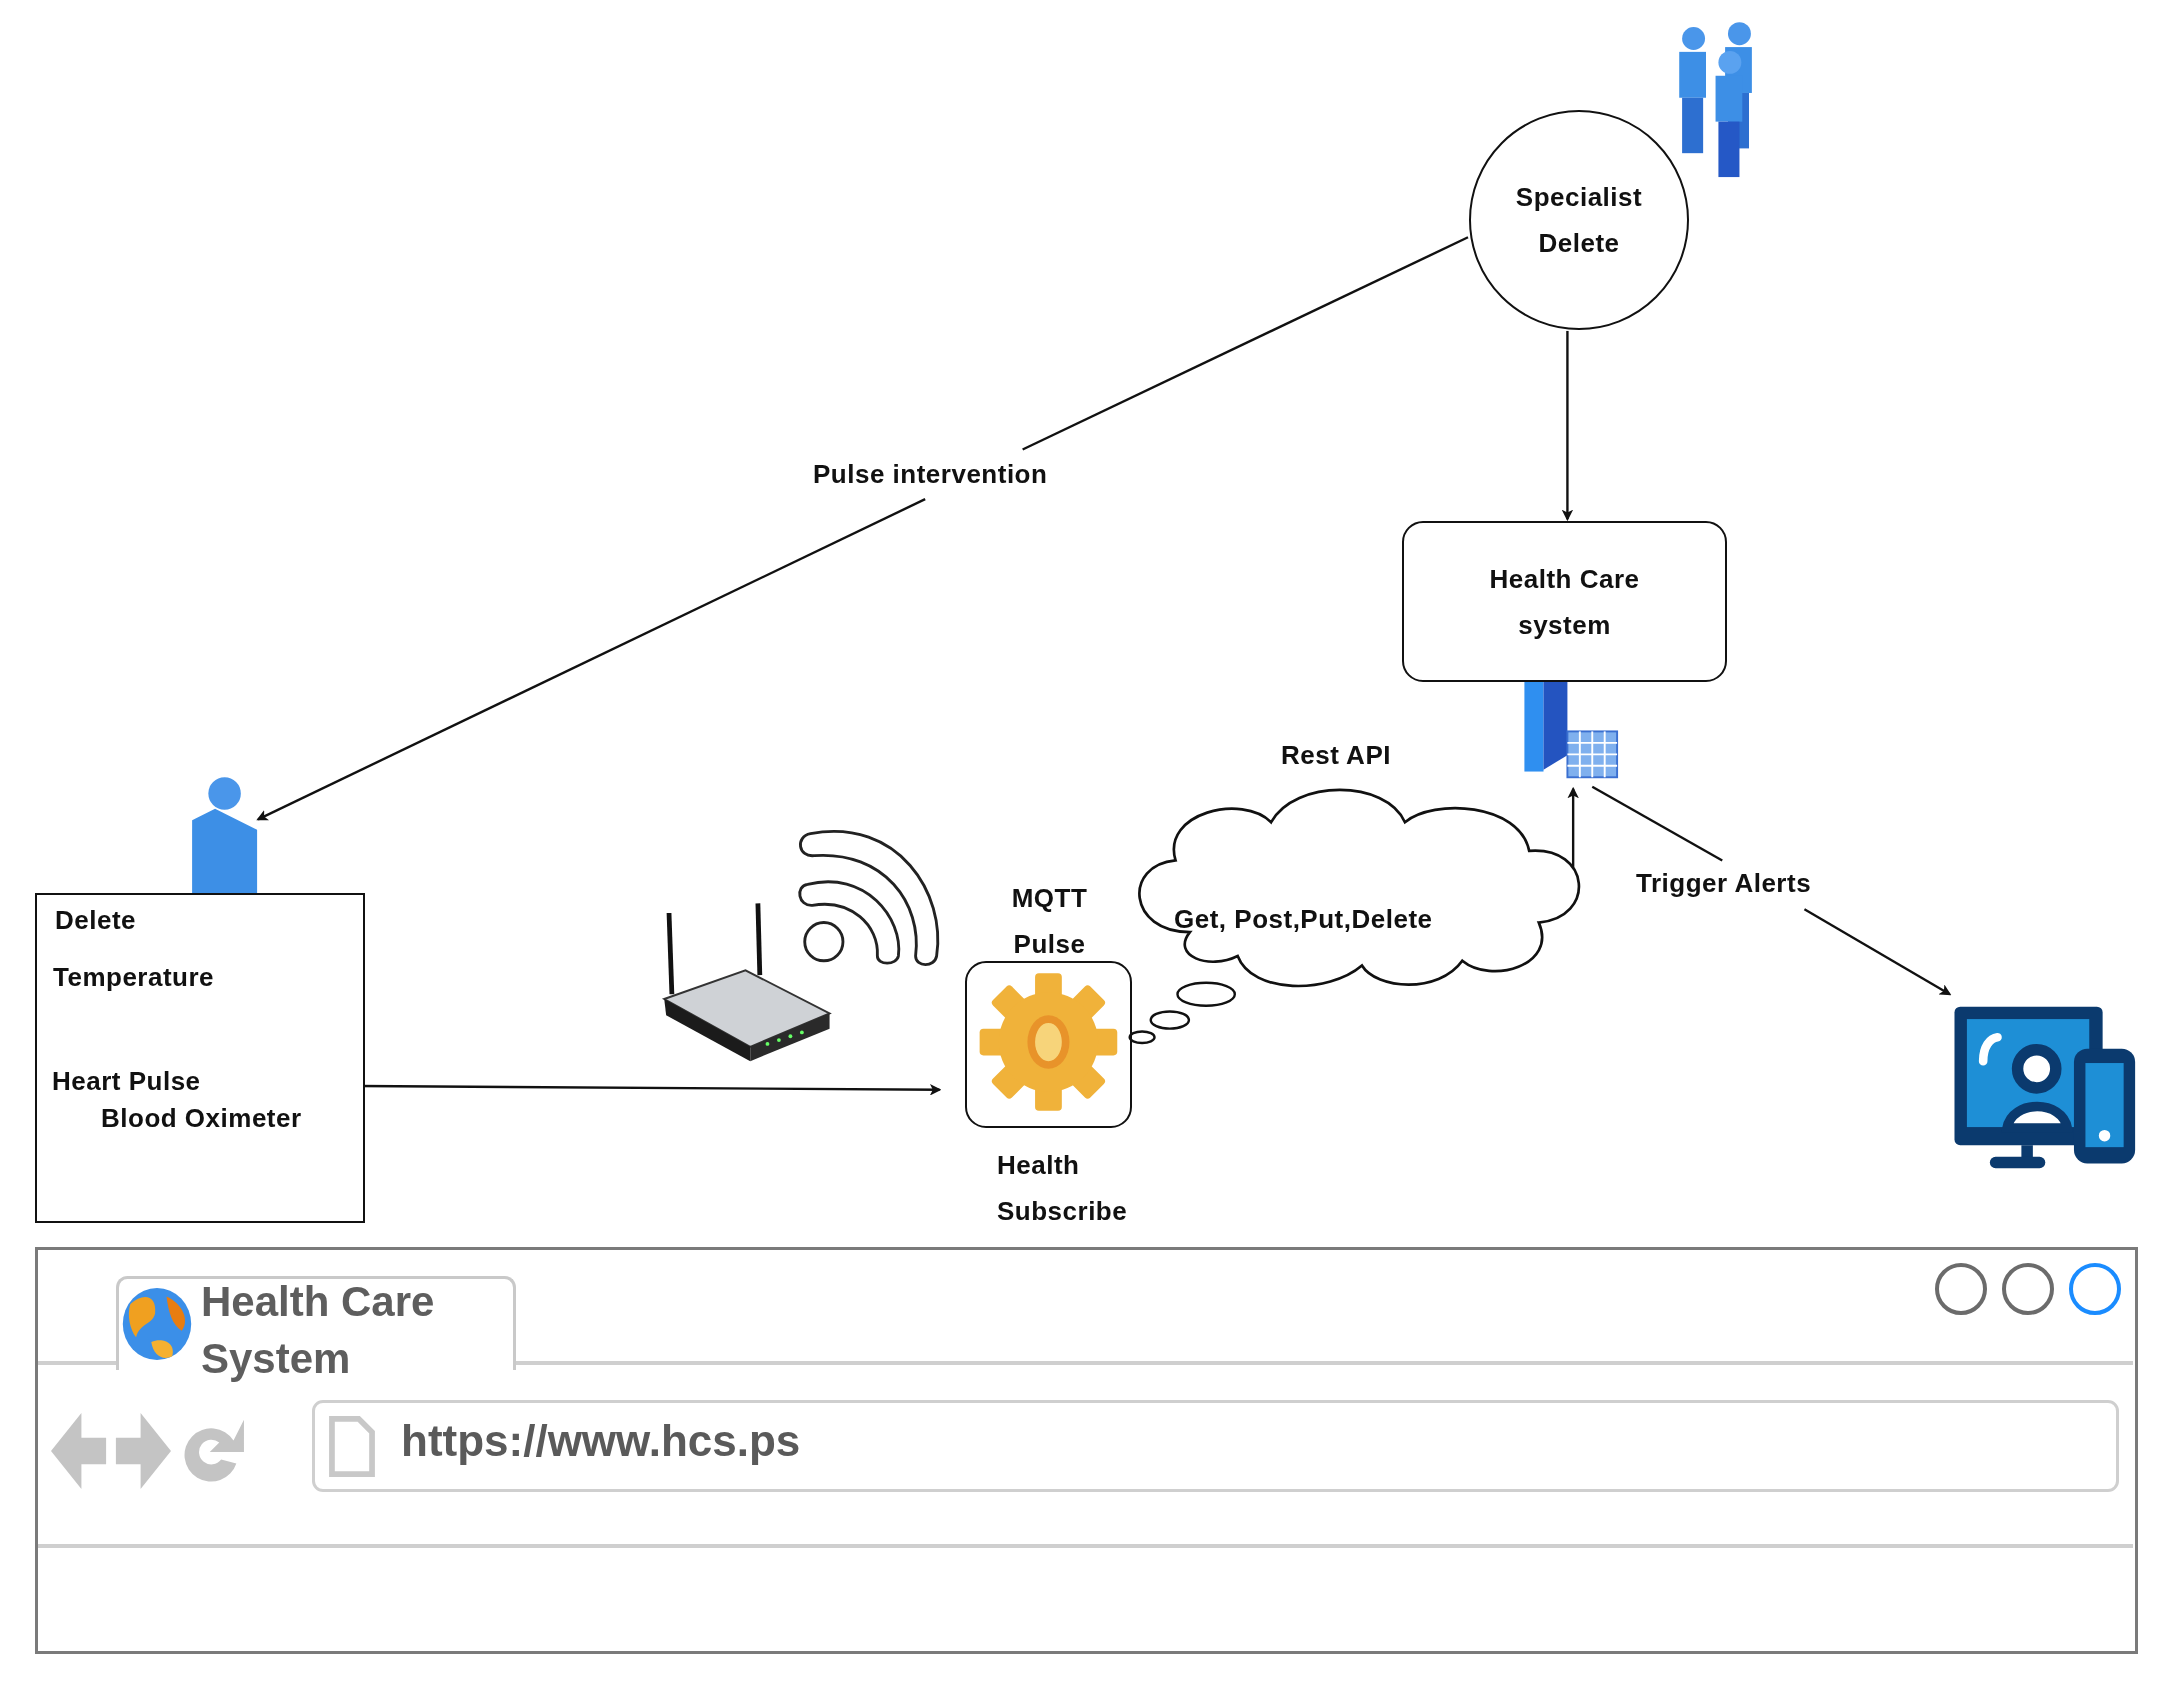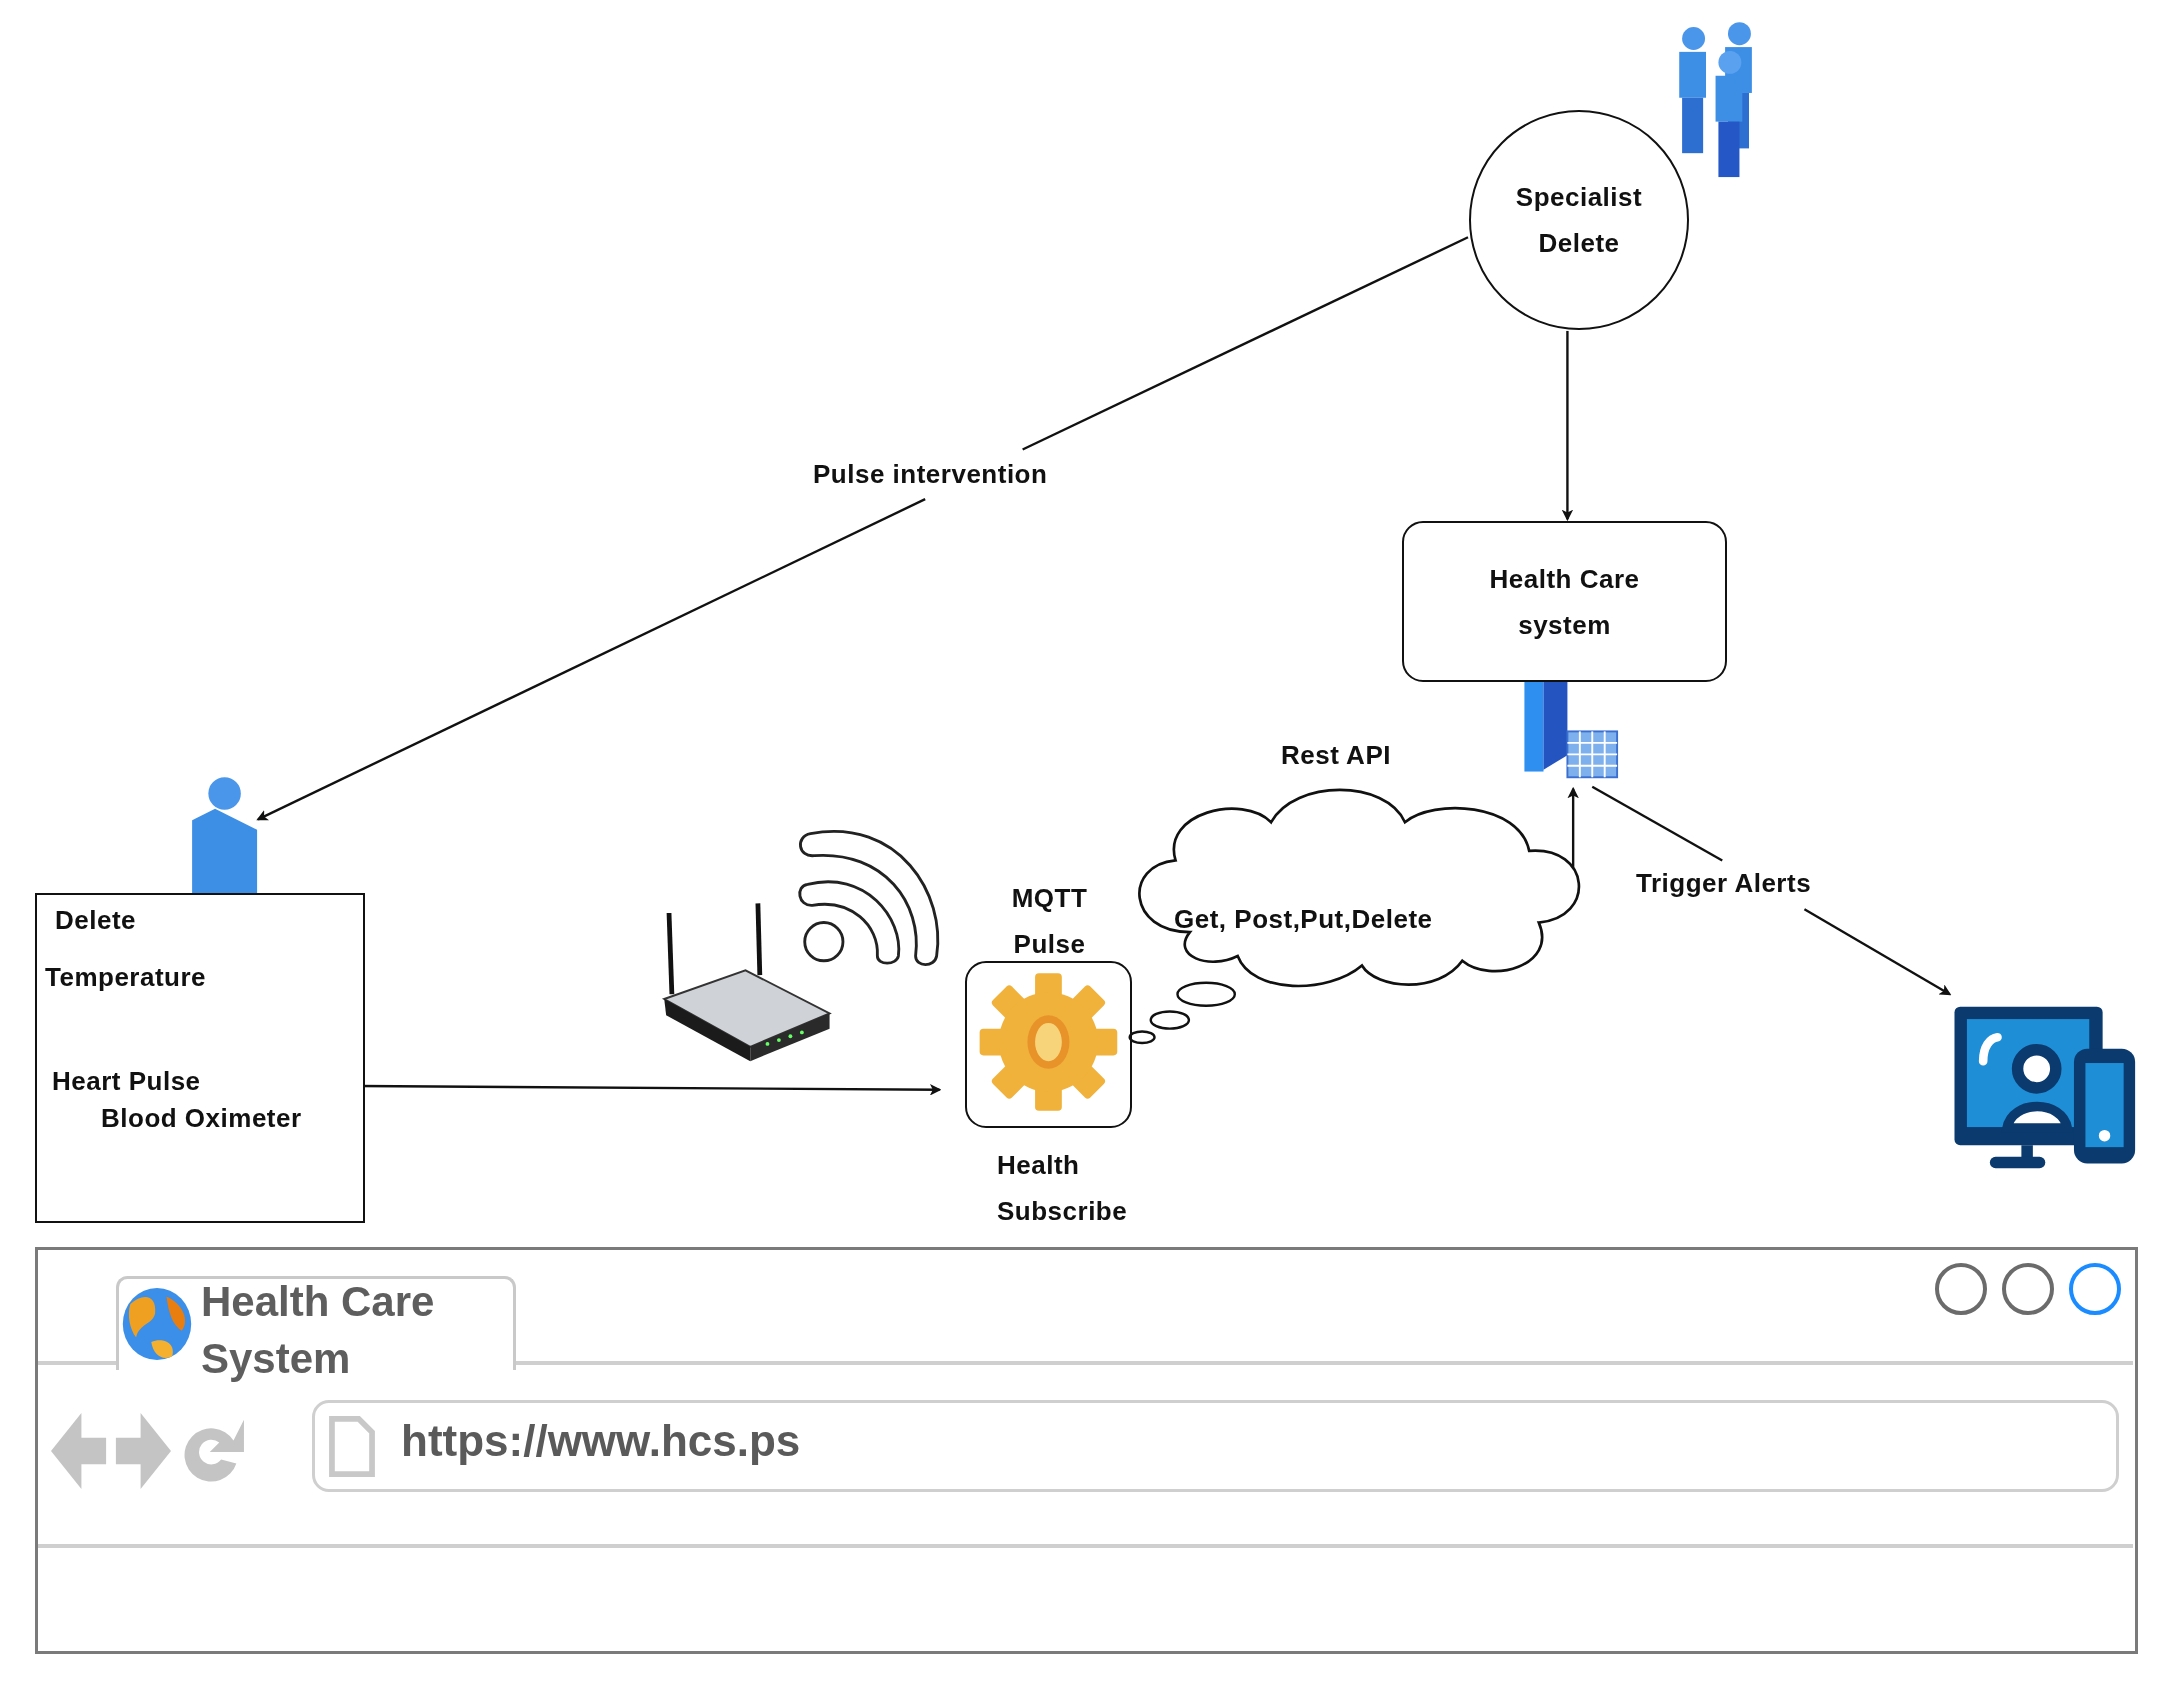--- a/index.html
+++ b/index.html
@@ -15,21 +15,21 @@
   .rbox { position: absolute; border: 2.9px solid #111; border-radius: 21px; background: #fff;
           display: flex; align-items: center; justify-content: center; text-align: center; }
   .sqbox { position: absolute; border: 2.9px solid #111; background: #fff; }
   .browser { position: absolute; left: 35px; top: 1247px; width: 2103px; height: 407px;
              border: 3.8px solid #7a7a7a; background: #fff; box-sizing: border-box; }
   .tab { position: absolute; left: 78px; top: 26px; width: 394px; height: 91px;
          border: 3.8px solid #c9c9c9; border-bottom: none; border-radius: 11.5px 11.5px 0 0; background:#fff; }
   .tab-text { position: absolute; left: 164px; top: 21px; font-size: 42px; line-height: 57px;
               font-weight: bold; color: #5e5e5e; }
   .url-box { position: absolute; left: 274px; top: 150px; width: 1807px; height: 92px;
-             border: 3.8px solid #cfcfcf; border-radius: 17px; box-sizing: border-box; background:#fff;text-align:right; }
+             border: 3.8px solid #cfcfcf; border-radius: 11px; box-sizing: border-box; background:#fff;text-align:right; }
   .url-text { position: absolute; left: 86px; top: 13.4px; font-size: 44px; font-weight: bold; color: #5a5a5a; }
   .win-btn { position: absolute; top: 13.4px; width: 52px; height: 52px; border-radius: 50%;
              border: 4.8px solid #6b6b6b; box-sizing: border-box; }
 </style>
 </head>
 <body>
 
 <svg class="overlay" width="2181" height="1696" viewBox="0 0 2282 1774">
   <defs>
     <marker id="arr" markerWidth="12" markerHeight="12" refX="10" refY="6" orient="auto" markerUnits="userSpaceOnUse">
@@ -161,21 +161,21 @@
   </div>
 </div>
 
 <div class="lbl" style="left:1281px; top:732px;">Rest API</div>
 <div class="lbl" style="left:1174px; top:896px;">Get, Post,Put,Delete</div>
 
 <div class="lbl" style="left:1636px; top:860px;">Trigger Alerts</div>
 
 <div class="sqbox" style="left:35px; top:893px; width:326px; height:326px;"></div>
 <div class="lbl" style="left:55px; top:897px;">Delete</div>
-<div class="lbl" style="left:45px; top:954px;">Temperature</div>
+<div class="lbl" style="left:53px; top:954px;">Temperature</div>
 <div class="lbl" style="left:52px; top:1058px;text-align:right;">Heart Pulse</div>
 <div class="lbl" style="left:53px; top:1095px;margin-left:48px;">Blood Oximeter</div>
 
 <div class="lbl center" style="left:985px; top:875px; width:129px;">
   <div>MQTT</div>
   <div>Pulse</div>
 </div>
 <div class="rbox" style="left:965px; top:961px; width:163px; height:163px; background:transparent;"></div>
 <div class="lbl" style="left:997px; top:1142px;">
   <div>Health</div>

